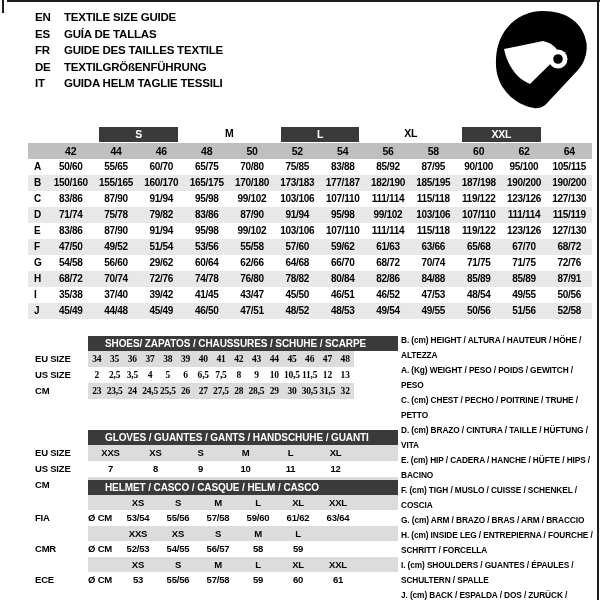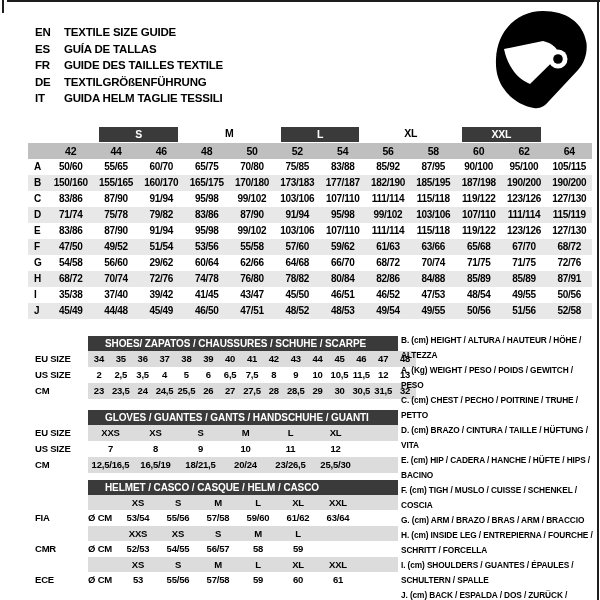--- a/index.html
+++ b/index.html
@@ -7,21 +7,21 @@
     position:relative;width:600px;height:600px;background:#fff;overflow:hidden;
     font-family:"Liberation Sans",sans-serif;font-weight:bold;color:#000;
     --dark:#3a3a3a;--band:#bfbfbf;--stripe:#e8e8e8;--secstripe:#dcdcdc;--border:#1d1d1d;
   }
   
   .b-top{position:absolute;left:7px;top:0;right:0;height:2px;background:var(--border);}
   .b-right{position:absolute;top:0;right:1px;width:2px;height:100%;background:var(--border);}
   .b-left{position:absolute;left:2px;top:0;width:2px;height:13px;background:var(--border);}
 
   
-  .langs{position:absolute;left:35px;top:24px;}
+  .langs{position:absolute;left:35px;top:9px;}
   .lang-row{display:flex;font-size:11.5px;line-height:16.5px;letter-spacing:-0.2px;}
   .lang-code{width:29px;}
 
   
   .helmet{position:absolute;left:478px;top:5px;}
 
   
   .textile{position:absolute;left:28px;top:126px;width:564px;font-size:10px;letter-spacing:-0.3px;}
   .trow{display:grid;grid-template-columns:20px repeat(12,1fr);height:16px;line-height:16px;text-align:center;}
   .t-groups{height:17px;}
@@ -33,21 +33,21 @@
 
   
   .section{position:absolute;left:35px;font-size:9.5px;letter-spacing:-0.2px;}
   .sec-header{margin-left:53px;width:310px;height:15px;line-height:15px;background:var(--dark);
     color:#fff;padding-left:17px;box-sizing:border-box;font-size:10px;letter-spacing:-0.1px;}
   .sec-row{display:flex;height:16px;line-height:16px;}
   .sec-row.hrow{height:15px;line-height:15px;}
   .sec-label{width:53px;white-space:nowrap;}
   .sgrid{display:grid;text-align:center;}
   .sgrid.stripe{background:var(--secstripe);}
-  .shoes  .sgrid{grid-template-columns:repeat(15,1fr);width:328px;}
+  .shoes  .sgrid{grid-template-columns:repeat(15,1fr);width:266px;font-family:Liberation Serif, serif;}
   .gloves .sgrid{grid-template-columns:repeat(6,45px) 1fr;width:310px;}
   .helmetT .sgrid{grid-template-columns:30px repeat(6,40px) 1fr;width:310px;}
   .cell.unit{text-align:left;white-space:nowrap;}
   .cell{white-space:nowrap;}
 
   
   .legend{position:absolute;left:401px;top:333px;width:192px;font-size:8.3px;line-height:15px;letter-spacing:-0.1px;}
 </style>
 </head>
 <body>
@@ -325,21 +325,21 @@
             <div class="cell">29</div>
             <div class="cell">30</div>
             <div class="cell">30,5</div>
             <div class="cell">31,5</div>
             <div class="cell">32</div>
           </div>
         </div>
       </div>
   </div>
 
-  <div class="section gloves" style="top:410px;">
+  <div class="section gloves" style="top:430px;">
     <div class="sec-header">GLOVES / GUANTES / GANTS / HANDSCHUHE / GUANTI</div>
     <div>
         <div class="sec-row">
           <div class="sec-label">EU SIZE</div>
           <div class="sgrid stripe">
             <div class="cell">XXS</div>
             <div class="cell">XS</div>
             <div class="cell">S</div>
             <div class="cell">M</div>
             <div class="cell">L</div>

